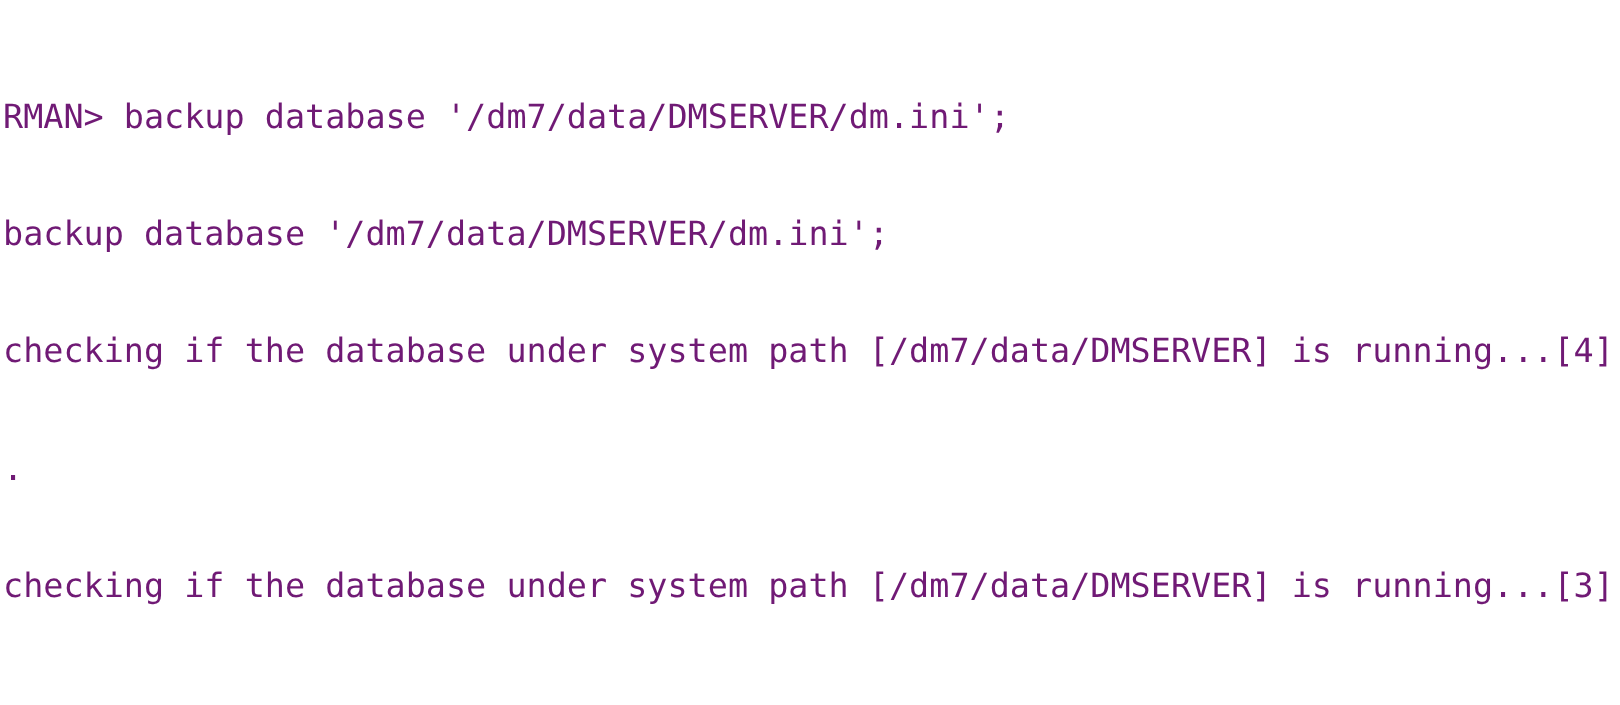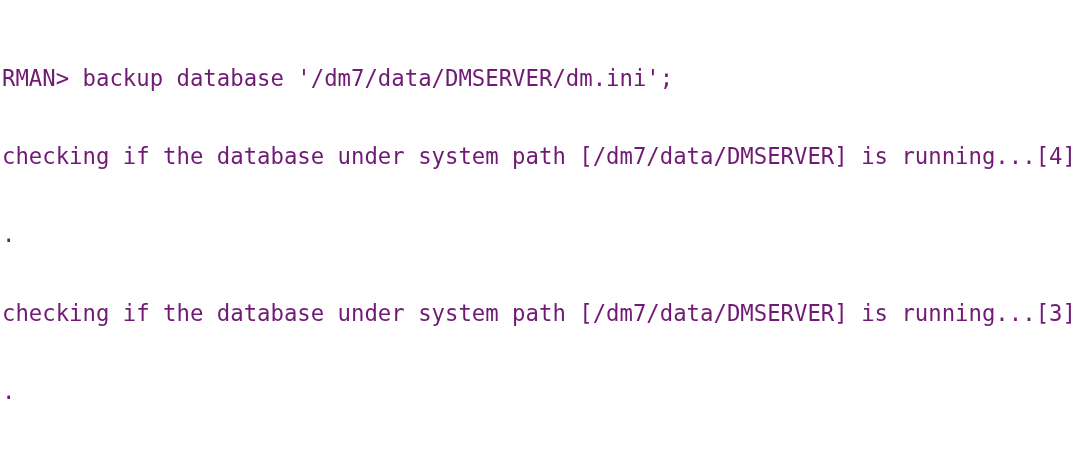--- a/index.html
+++ b/index.html
@@ -27,20 +27,21 @@
   .terminal .line {
     height: 26.05px;
     white-space: pre;
   }
 </style>
 </head>
 <body style="background: rgb(255, 255, 255);">
 
 <div class="terminal" style="background: rgb(255, 255, 255); color: #701a75; margin-top: 12px;">
   <div class="line">RMAN&gt; backup database '/dm7/data/DMSERVER/dm.ini';</div>
+  <div class="line">backup database '/dm7/data/DMSERVER/dm.ini';</div>
   <div class="line">checking if the database under system path [/dm7/data/DMSERVER] is running...[4]</div>
   <div class="line">.</div>
   <div class="line">checking if the database under system path [/dm7/data/DMSERVER] is running...[3]</div>
   <div class="line">.</div>
   
   
   
   
   
   

